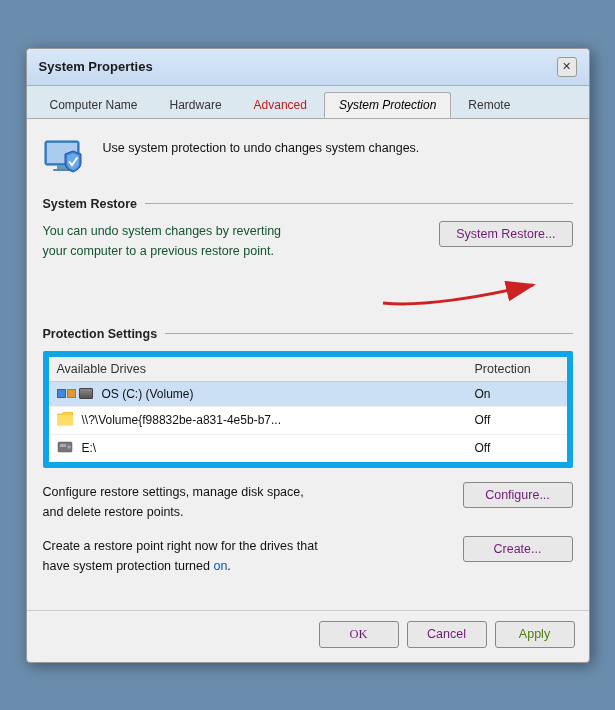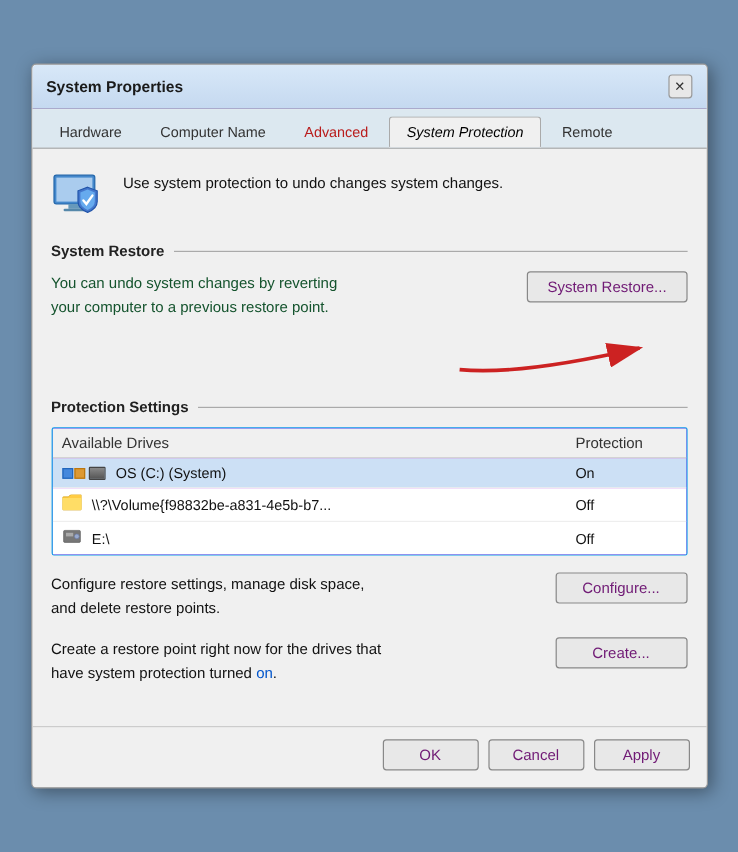--- a/index.html
+++ b/index.html
@@ -127,33 +127,33 @@
       background: #e8e8e8;
       border: 1px solid #888;
       border-radius: 3px;
       padding: 5px 16px;
       font-size: 12.5px;
       cursor: pointer;
       color: #701a75;
       white-space: nowrap;
       min-width: 110px;
     }
-    .btn.disabled { color: #701a75; cursor: default; }
+    .btn.disabled { color: #4d7c0f; cursor: default; }
     .arrow-area {
       display: flex;
       justify-content: flex-end;
       padding: 4px 0 10px 0;
     }
     .arrow-svg { display: block; }
     .protection-table {
-      border: 1px solid #0ea5e9;
+      border: 6px solid #0ea5e9;
       border-radius: 2px;
       overflow: hidden;
       margin-bottom: 14px;
-      background: #d946ef;
+      background: #404040;
     }
     .table-header {
       display: grid;
       grid-template-columns: 1fr 100px;
       background: #f0f0f0;
       border-bottom: 1px solid #ccc;
     }
     .table-header-cell {
       padding: 5px 8px;
       font-size: 12.5px;
@@ -202,22 +202,22 @@
 <body>
 
 <div class="dialog">
 
   <div class="title-bar">
     <span class="title-bar-text">System Properties</span>
     <div class="close-btn">✕</div>
   </div>
 
   <div class="tabs">
+    <div class="tab">Computer Name</div>
     <div class="tab">Hardware</div>
-    <div class="tab">Computer Name</div>
     <div class="tab highlight">Advanced</div>
     <div class="tab active">System Protection</div>
     <div class="tab">Remote</div>
   </div>
 
   <div class="content">
 
     <div class="header-section">
 
       <svg class="header-icon" viewBox="0 0 48 48" xmlns="http://www.w3.org/2000/svg">
@@ -271,21 +271,21 @@
       </div>
 
       <div class="table-row selected">
         <div class="table-cell">
 
           <span style="display:inline-flex;align-items:center;gap:1px;margin-right:4px;">
             <span style="display:inline-block;width:9px;height:9px;background:#4488dd;border:1px solid #2266bb;"></span>
             <span style="display:inline-block;width:9px;height:9px;background:#dd9933;border:1px solid #bb7711;margin-right:2px;"></span>
             <span style="display:inline-block;width:14px;height:11px;background:linear-gradient(to bottom,#888,#555);border:1px solid #444;border-radius:1px;"></span>
           </span>
-          <span>OS (C:) (System)</span>
+          <span>OS (C:) (Volume)</span>
         </div>
         <div class="table-cell">On</div>
       </div>
 
       <div class="table-row">
         <div class="table-cell">
           <span style="display:inline-block;margin-right:4px;">
             
             <svg width="16" height="14" viewBox="0 0 16 14">
               <path d="M0 3 Q0 2 1 2 L5 2 L6.5 0.5 Q7 0 8 0 L15 0 Q16 0 16 1 L16 12 Q16 13 15 13 L1 13 Q0 13 0 12 Z" fill="#ffcc44" stroke="#cc9900" stroke-width="0.5"></path>
@@ -321,17 +321,17 @@
 
     <div class="settings-action">
       <div class="settings-text">
         Create a restore point right now for the drives that<br>have system protection turned <span style="color:#0055cc;">on</span>.
       </div>
       <button class="btn">Create...</button>
     </div>
   </div>
 
   <div class="footer">
-    <button class="btn" style="min-width:80px;">OK</button>
+    <button class="btn" style="min-width:80px;font-family:Liberation Serif, serif;">OK</button>
     <button class="btn" style="min-width:80px;">Cancel</button>
     <button class="btn disabled" style="min-width:80px;">Apply</button>
   </div>
 </div>
 
 </body></html>

